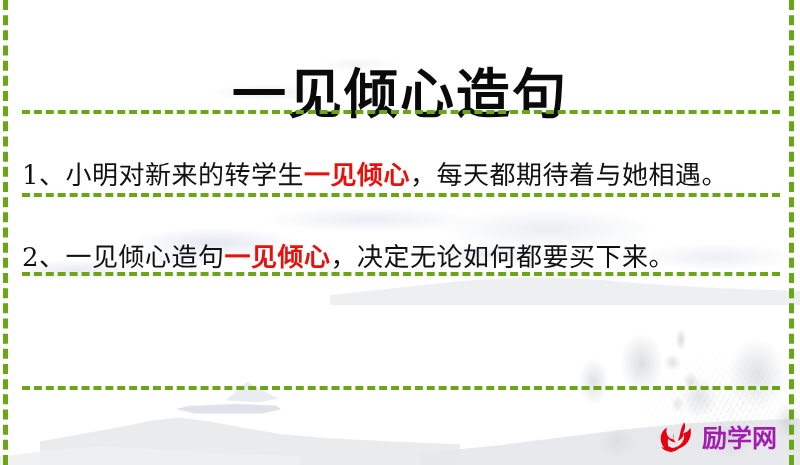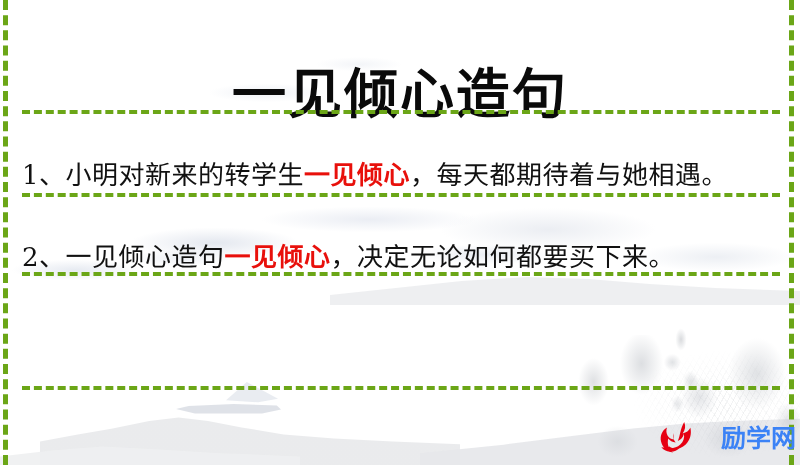--- a/index.html
+++ b/index.html
@@ -206,24 +206,23 @@
   .logo-mark {
     width: 42px;
     height: 42px;
     flex: 0 0 42px;
   }
   .logo-text {
     font-family: "DejaVu Sans", "Liberation Sans", sans-serif;
     font-weight: 700;
     font-size: 25px;
     letter-spacing: 0px;
-    color: #3b82f6;
+    color: #a21caf;
     white-space: nowrap;
     line-height: 1;
-    margin-left: 19px;
   }
 </style>
 </head>
 <body>
 
 <div id="page" style="--green: #6ba617;">
 
   <div>
     <div class="wm wm-cloud-top"></div>
     <div class="wm wm-cloud-a"></div>

